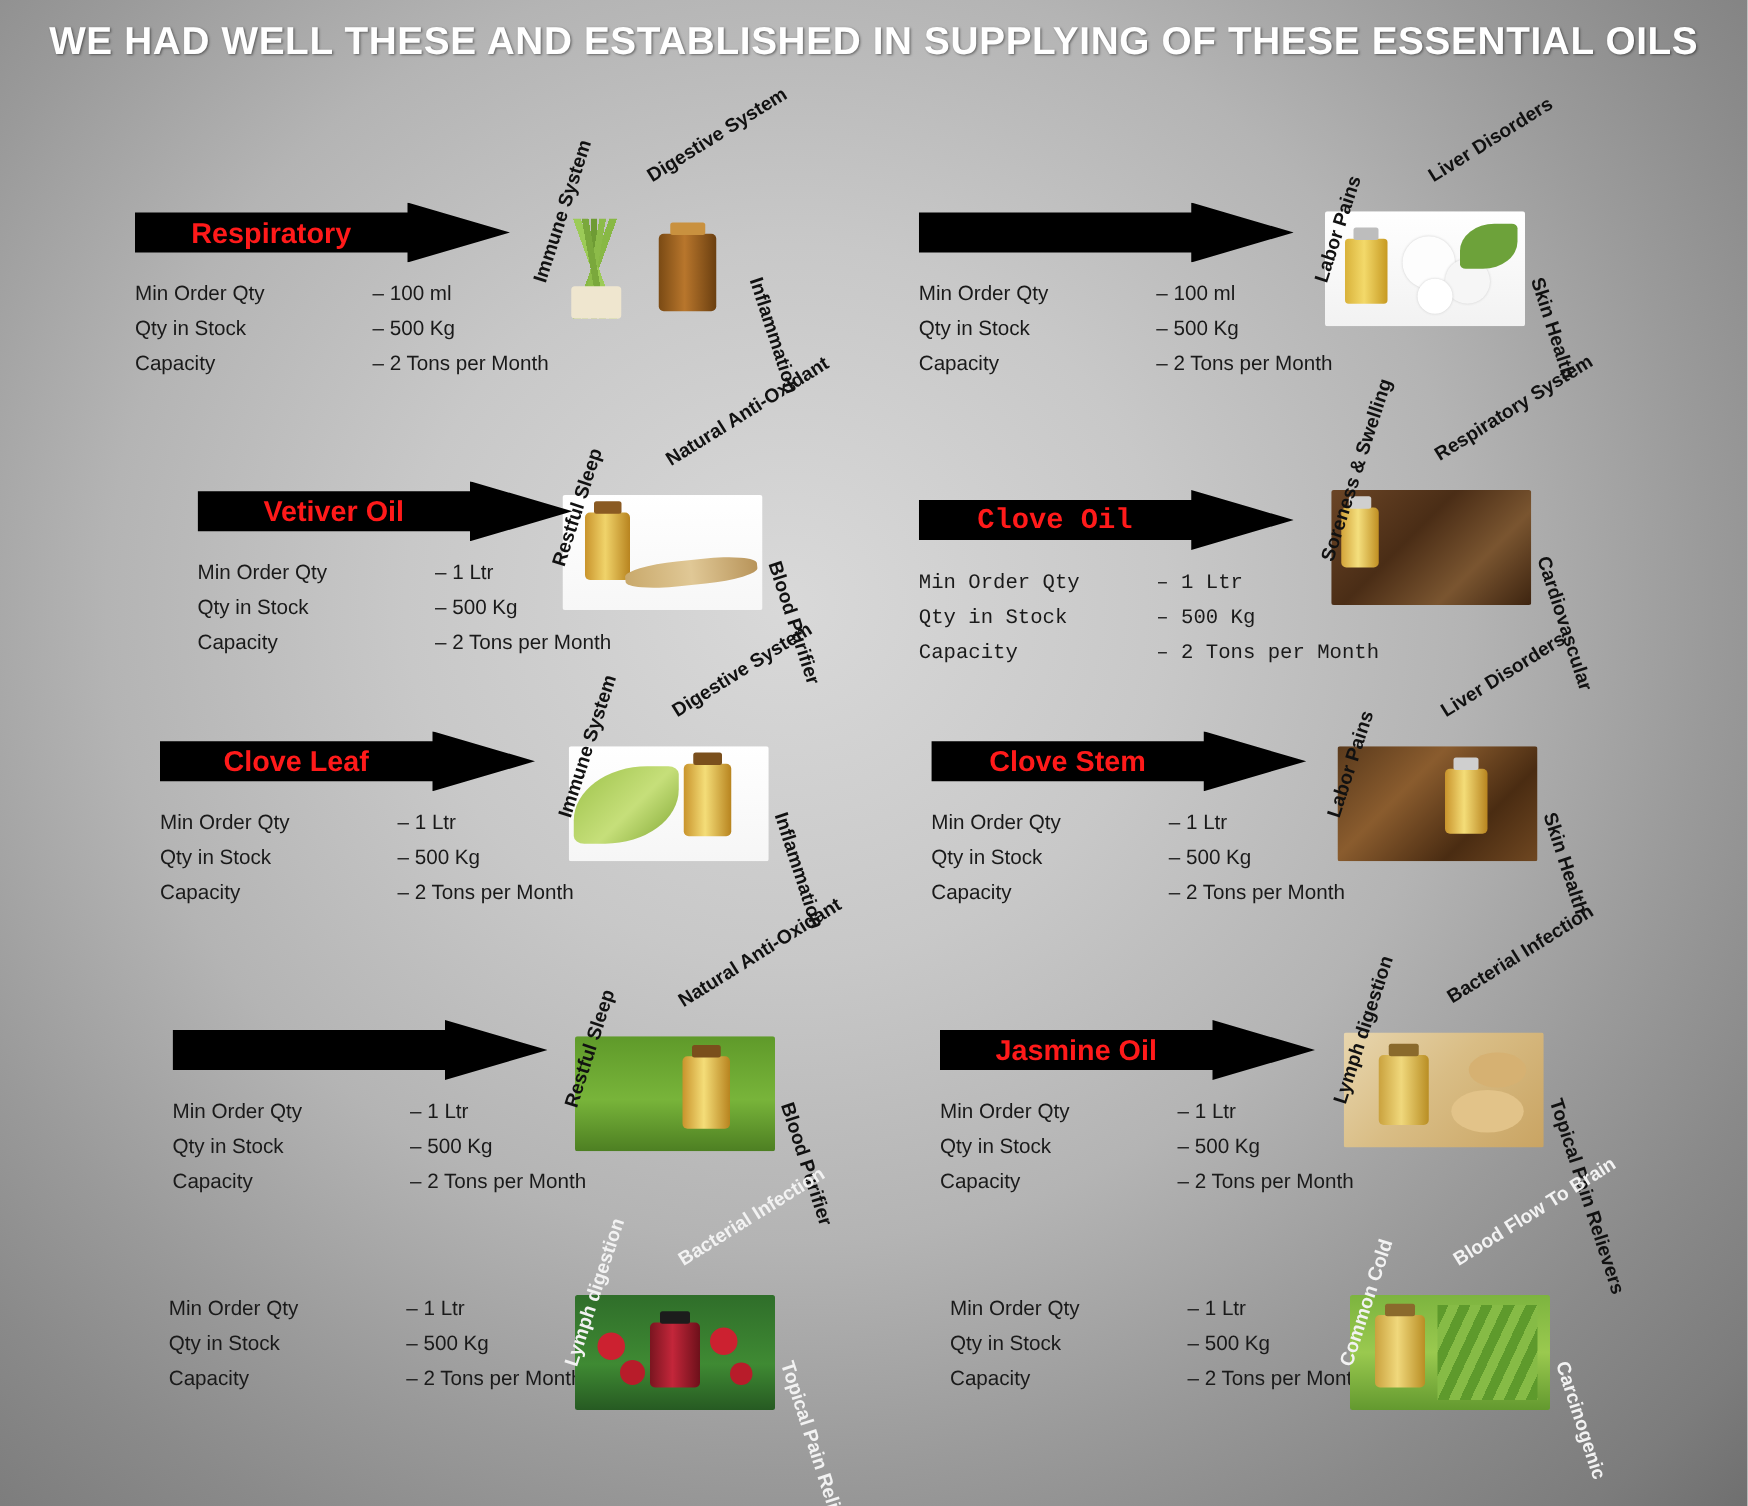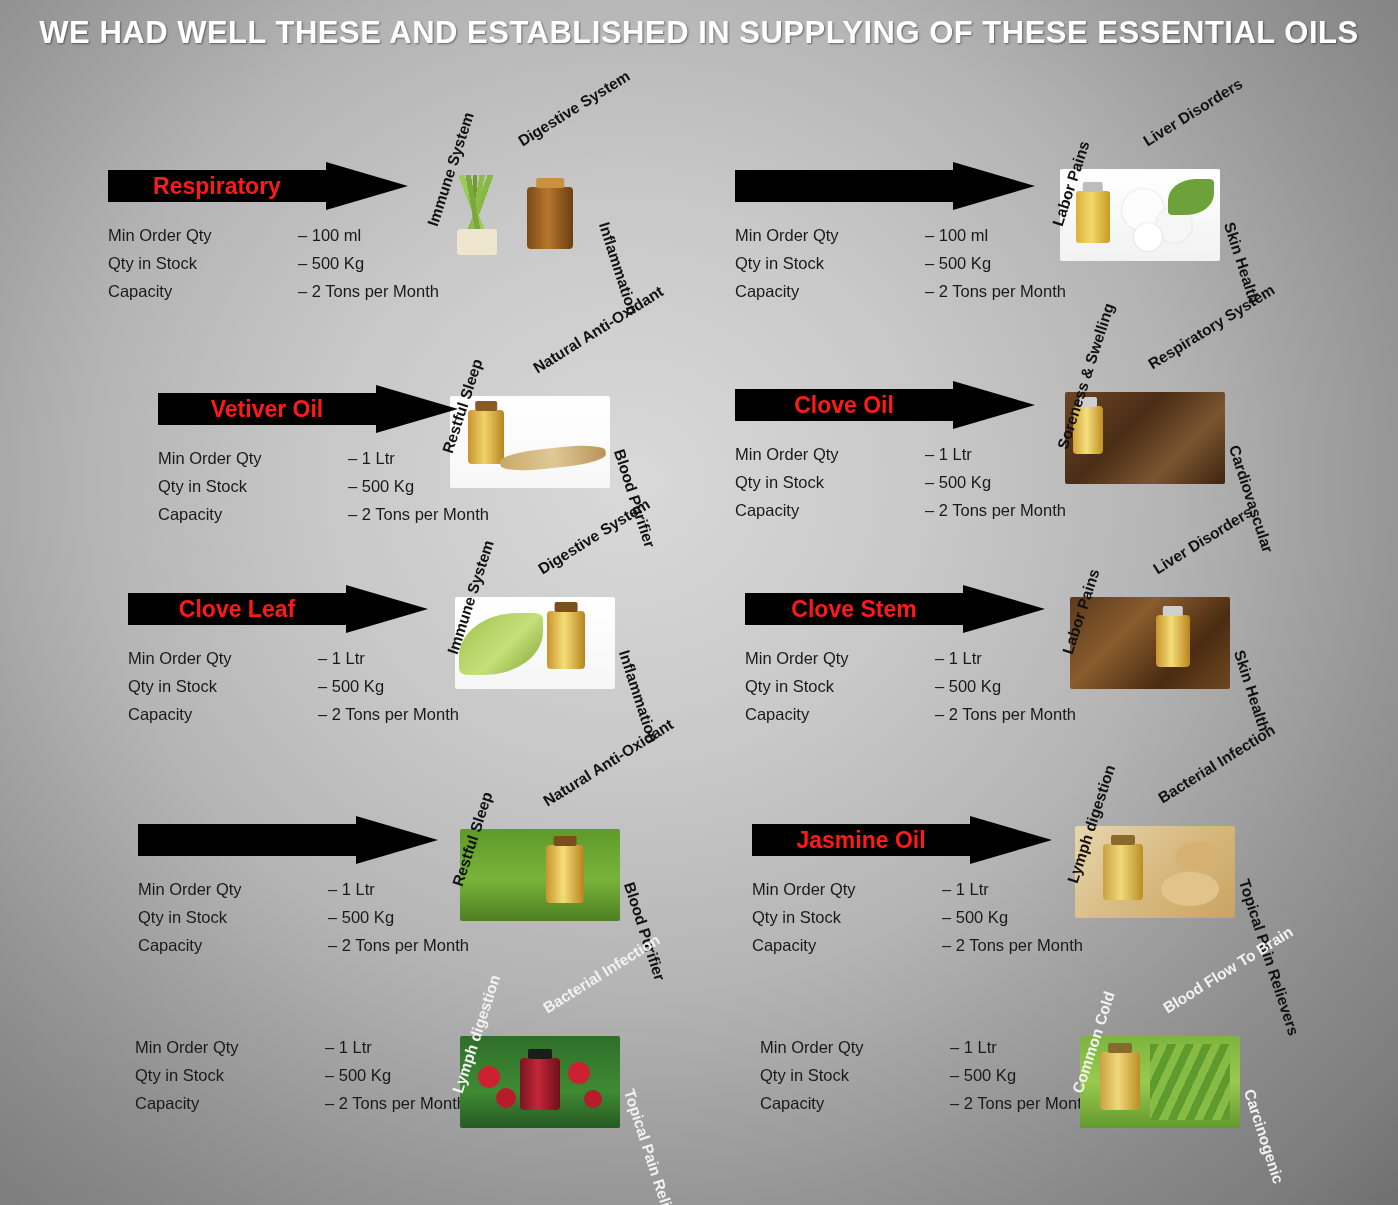--- a/index.html
+++ b/index.html
@@ -269,21 +269,21 @@
             <div class="bottle" style="left:18px;top:14px;width:36px;height:54px;background:linear-gradient(90deg,#c9942c,#f0d36a 45%,#b8841f);">
               <div class="cap" style="background:#8a5a22;"></div>
             </div>
             <div style="position:absolute;left:50px;top:52px;width:106px;height:20px;background:linear-gradient(90deg,#c9a96b,#e0c896,#b8945a);border-radius:40%;transform:rotate(-6deg);"></div>
           </div>
         </div>
         <div class="benefit" style="left:135px;top:40px;transform:rotate(-32deg);">Natural Anti-Oxidant</div>
         <div class="benefit" style="left:232px;top:125px;transform:rotate(72deg);">Blood Purifier</div>
         <div class="benefit" style="left:44px;top:128px;transform:rotate(-72deg);">Restful Sleep</div>
       </div>
-      <div class="product" style="left:735px;top:381px;">
+      <div class="product" style="left:735px;top:392px;font-family:Liberation Mono, monospace;">
         <div class="banner">
           <div class="arrow"></div>
           <div class="label">Clove Oil</div>
         </div>
         <div class="specs">
           <div class="row">
             <div class="k">Min Order Qty</div>
             <div class="v">– 1 Ltr</div>
           </div>
           <div class="row">

